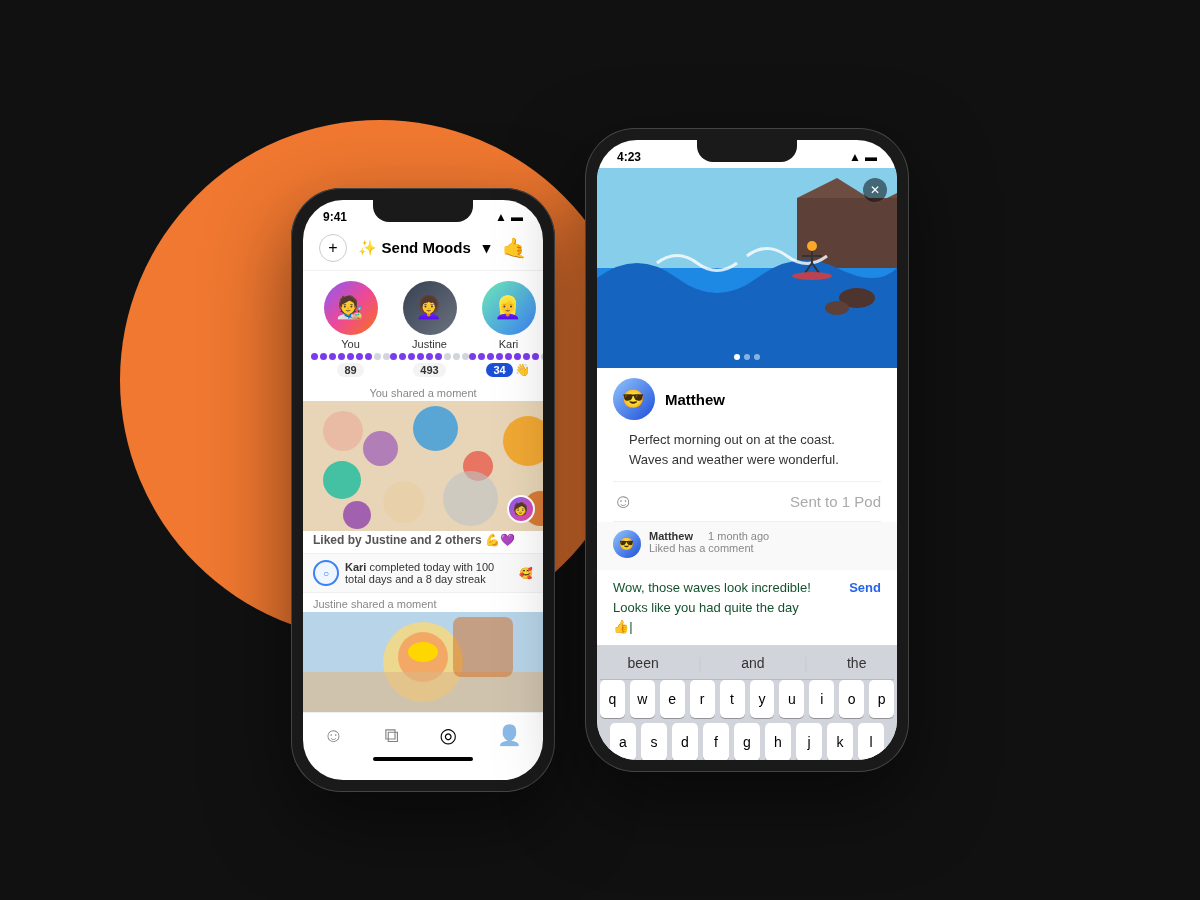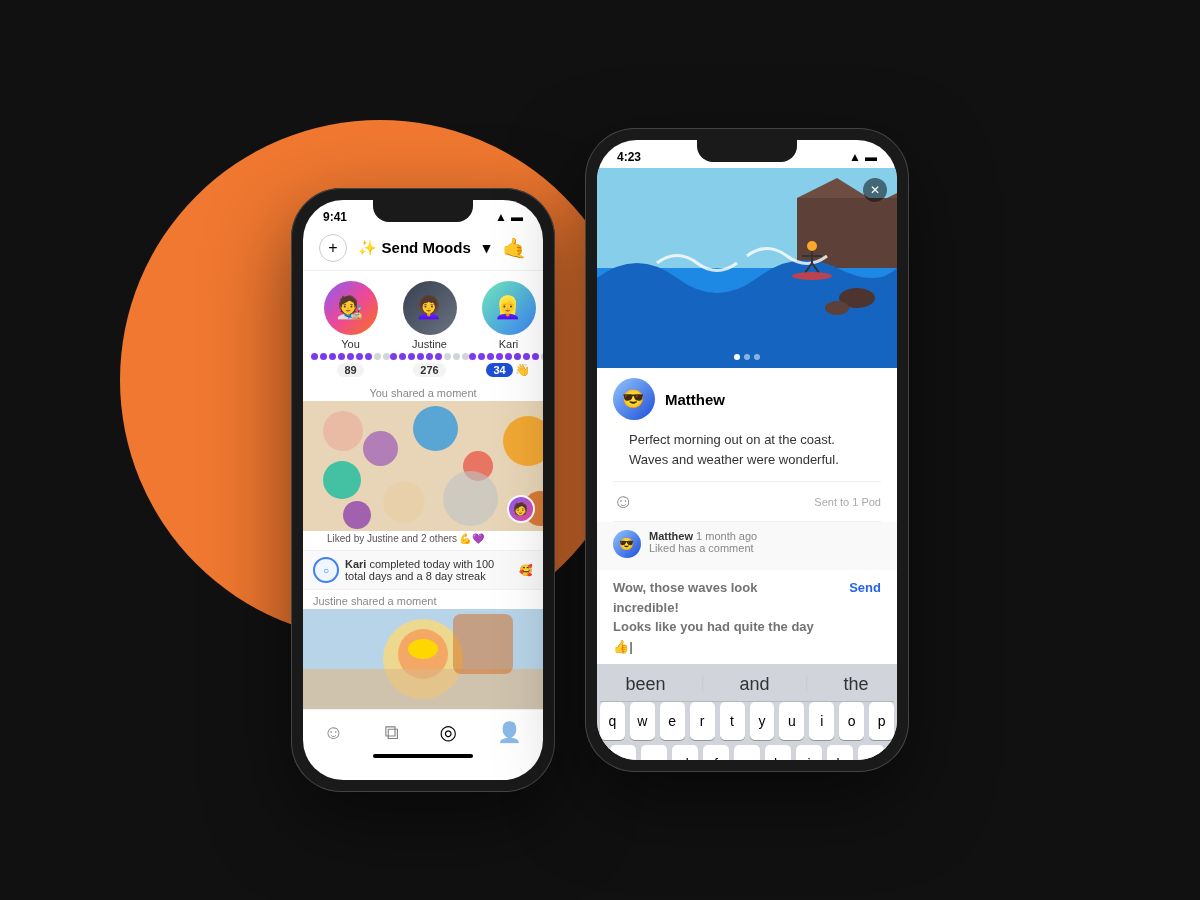--- a/index.html
+++ b/index.html
@@ -228,23 +228,24 @@
       padding: 5px 10px;
       background: rgba(255,255,255,0.95);
     }
 
     .caption-text {
       font-size: 11px;
       color: #333;
     }
 
     .liked-text {
-      font-size: 10px;
+      font-size: 12px;
       color: #555;
-      padding: 2px 24px 6px;
+      padding: 2px 10px 6px;
+      font-weight: bold;
     }
 
     .kari-completed {
       display: flex;
       align-items: center;
       gap: 6px;
       padding: 6px 10px;
       font-size: 11px;
       color: #333;
       background: #f9f9f9;
@@ -401,21 +402,21 @@
       opacity: 0.5;
     }
 
     .p2-send-label {
       flex: 1;
       font-size: 12px;
       color: #888;
     }
 
     .p2-pod-label {
-      font-size: 11px;
+      font-size: 15px;
       color: #aaa;
       text-align: center;
     }
 
     .p2-comment-section {
       padding: 8px 16px;
       background: #f9f9f9;
     }
 
     .p2-comment-user {
@@ -437,41 +438,40 @@
       flex-shrink: 0;
     }
 
     .p2-comment-meta {
       font-size: 11px;
       color: #333;
     }
 
     .p2-comment-time {
       color: #888;
-      margin-left: 0;
+      margin-left: 12px;
     }
 
     .p2-comment-subtitle {
       font-size: 11px;
       color: #888;
     }
 
     .p2-reply-box {
       display: flex;
       align-items: flex-start;
       padding: 8px 16px;
       gap: 8px;
     }
 
     .p2-reply-text {
       flex: 1;
       font-size: 13px;
-      color: #737373;
+      color: #14532d;
       line-height: 1.5;
-      font-weight: bold;
     }
 
     .p2-send-btn {
       font-size: 13px;
       font-weight: 700;
       color: #2563EB;
       padding-top: 2px;
       margin-left: 26px;
     }
 
@@ -483,21 +483,21 @@
 
     .kb-suggestions {
       display: flex;
       justify-content: space-around;
       padding: 4px 8px 6px;
       background: #D1D5DB;
       border-bottom: 1px solid #B5B9C0;
     }
 
     .kb-suggestion {
-      font-size: 18px;
+      font-size: 14px;
       color: #333;
     }
 
     .kb-row {
       display: flex;
       justify-content: center;
       gap: 5px;
       margin-bottom: 5px;
     }
 
@@ -609,21 +609,21 @@
             <div class="dot dot-purple"></div>
               <div class="dot dot-purple"></div>
               <div class="dot dot-purple"></div>
             <div class="dot dot-purple"></div>
               <div class="dot dot-purple"></div>
               <div class="dot dot-purple"></div>
             <div class="dot dot-gray"></div>
               <div class="dot dot-gray"></div>
               <div class="dot dot-gray"></div>
           </div>
-          <span class="score-badge">276</span>
+          <span class="score-badge">493</span>
         </div>
 
         <div class="p1-user">
           <div class="avatar-circle avatar-gradient-3">
             <div class="avatar-face">👱‍♀️</div>
           </div>
           <span class="user-name">Kari</span>
           <div class="mood-dots">
             <div class="dot dot-purple"></div>
               <div class="dot dot-purple"></div>

